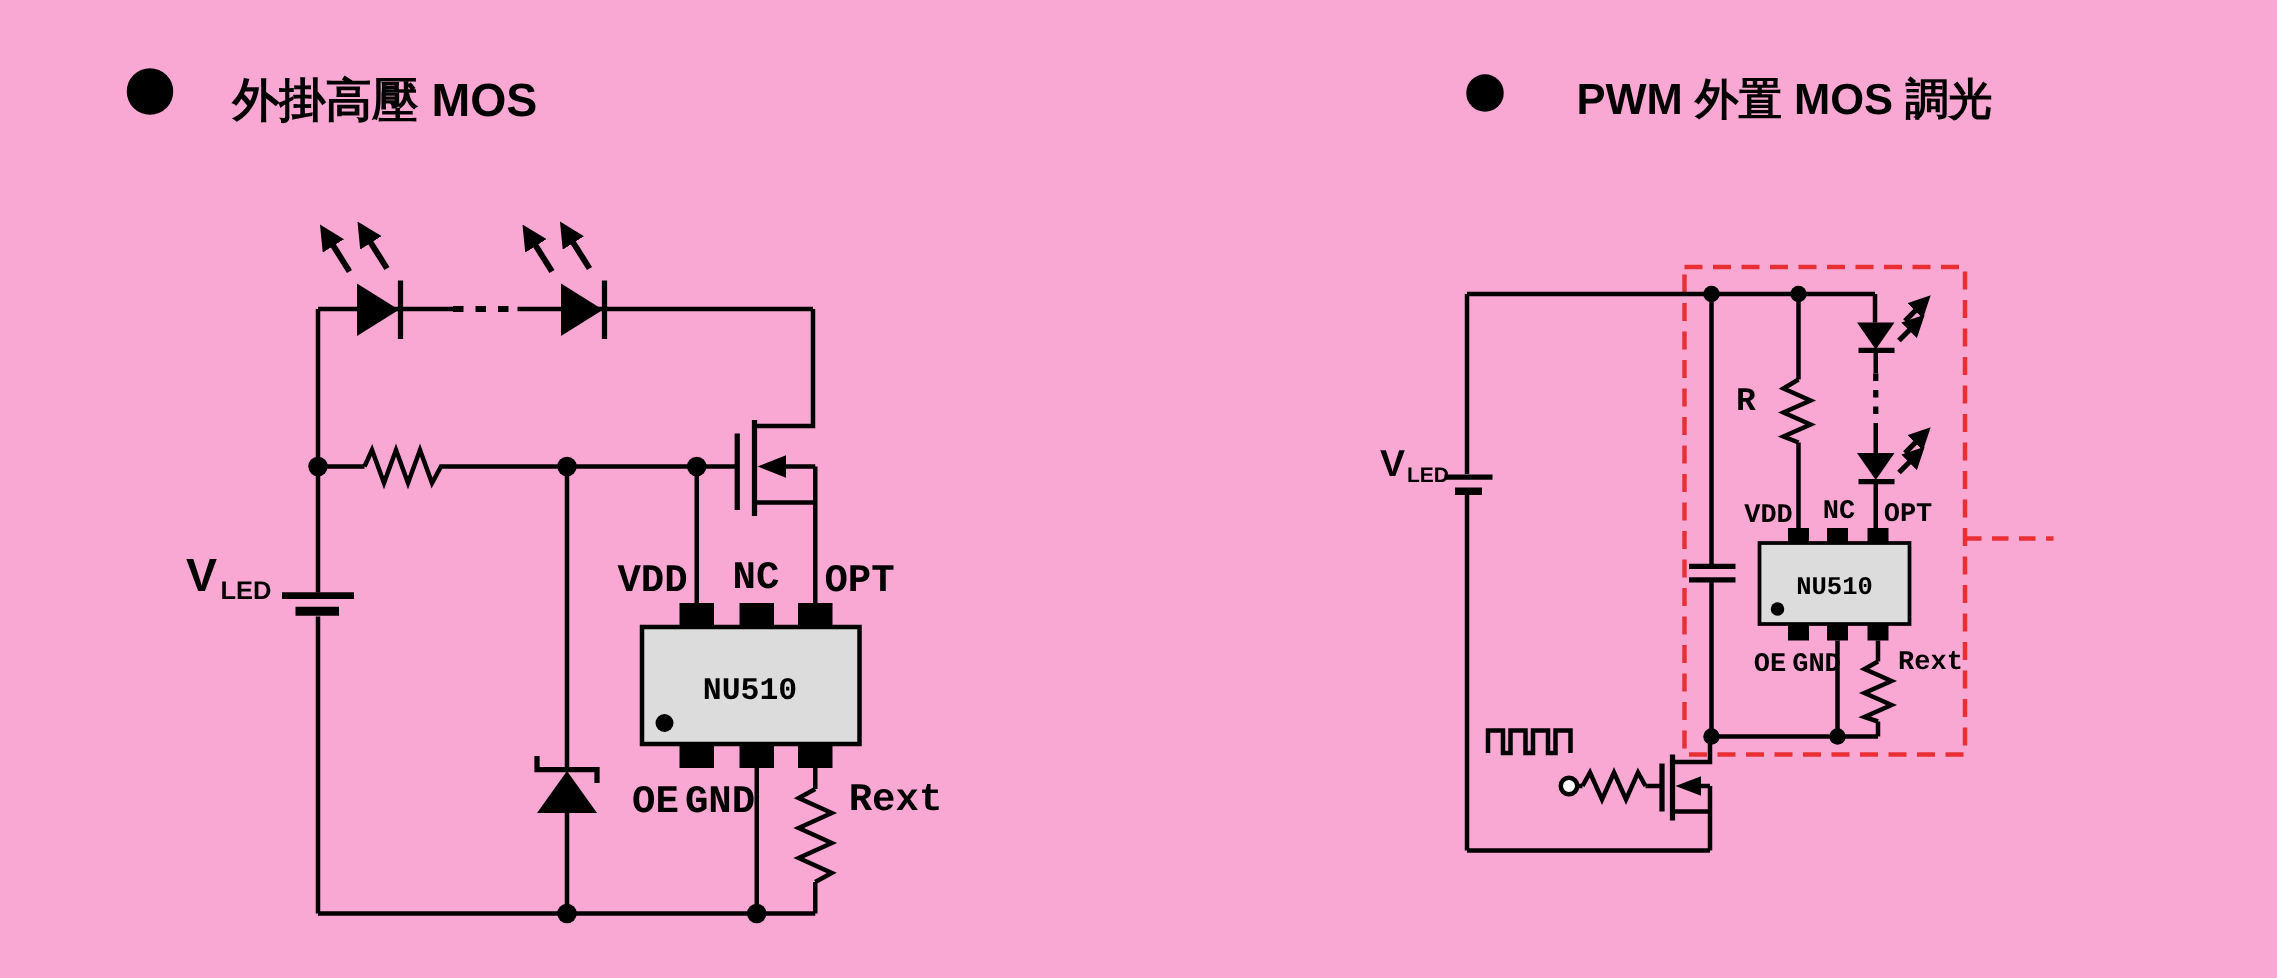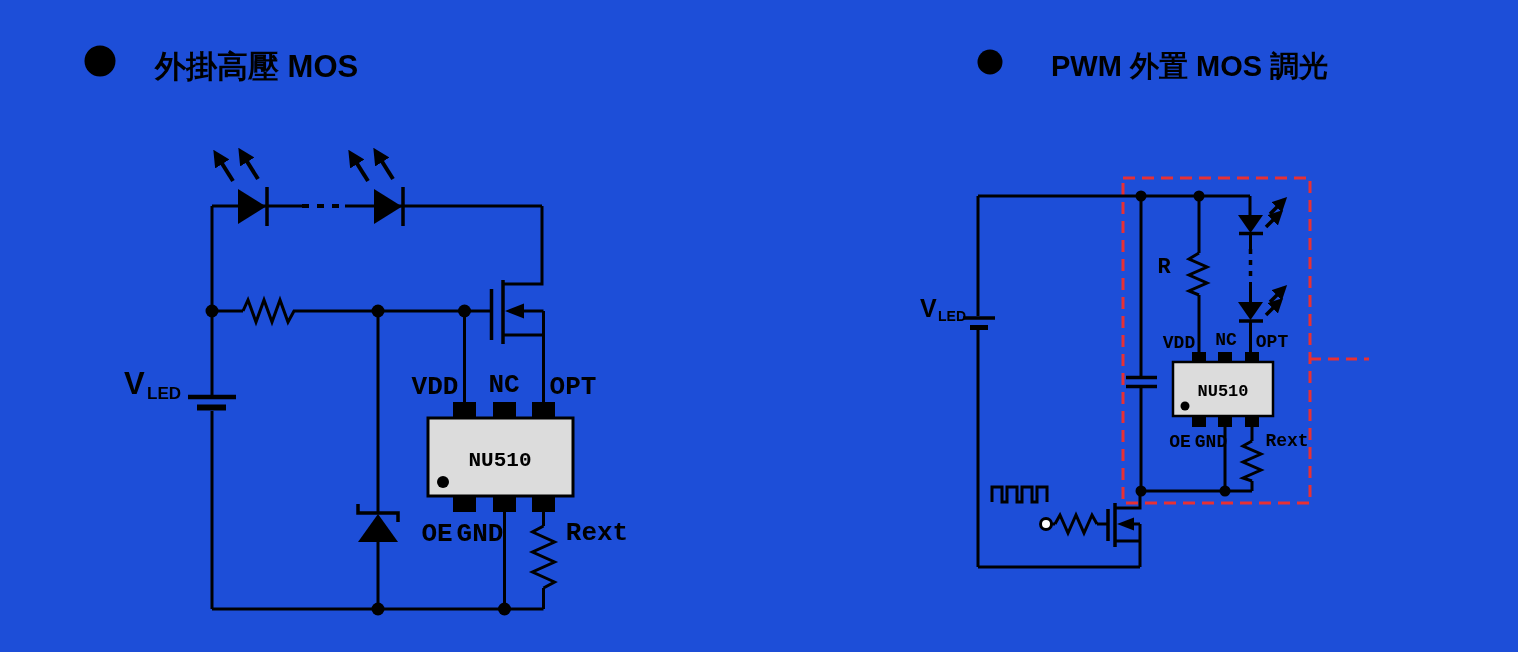--- a/index.html
+++ b/index.html
@@ -1,16 +1,16 @@
 <!DOCTYPE html>
 <html><head>
 <meta charset="utf-8">
 <style>
   html,body{margin:0;padding:0;background:#ffffff;}
-  .stage{position:relative;width:1518px;height:652px;background:#1d4ed8;overflow:hidden;
+  .stage{position:relative;width:1518px;height:652px;background:#f9a8d4;overflow:hidden;
          font-family:"Liberation Sans", sans-serif;}
   svg text{user-select:none;}
   .pinlabel{font-family:"Liberation Mono","DejaVu Sans Mono",monospace;font-weight:700;fill:#000;}
   .cjktitle{font-family:"Liberation Sans","DejaVu Sans",sans-serif;font-weight:700;fill:#000;}
   .vlabel{font-family:"Liberation Sans","DejaVu Sans",sans-serif;font-weight:700;fill:#000;}
 </style>
 </head>
 <body>
 
 <div class="stage">

